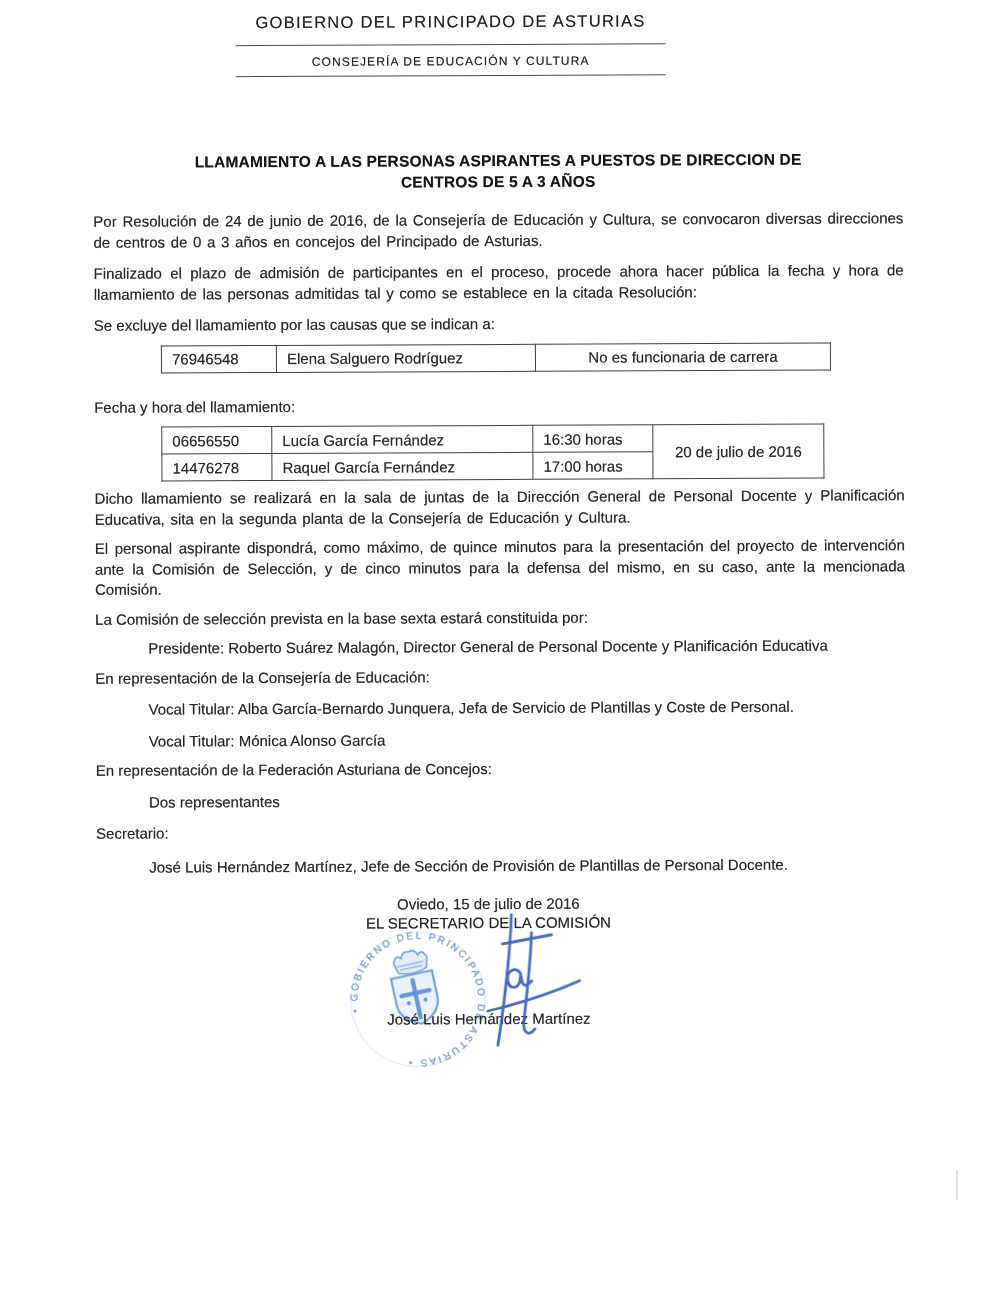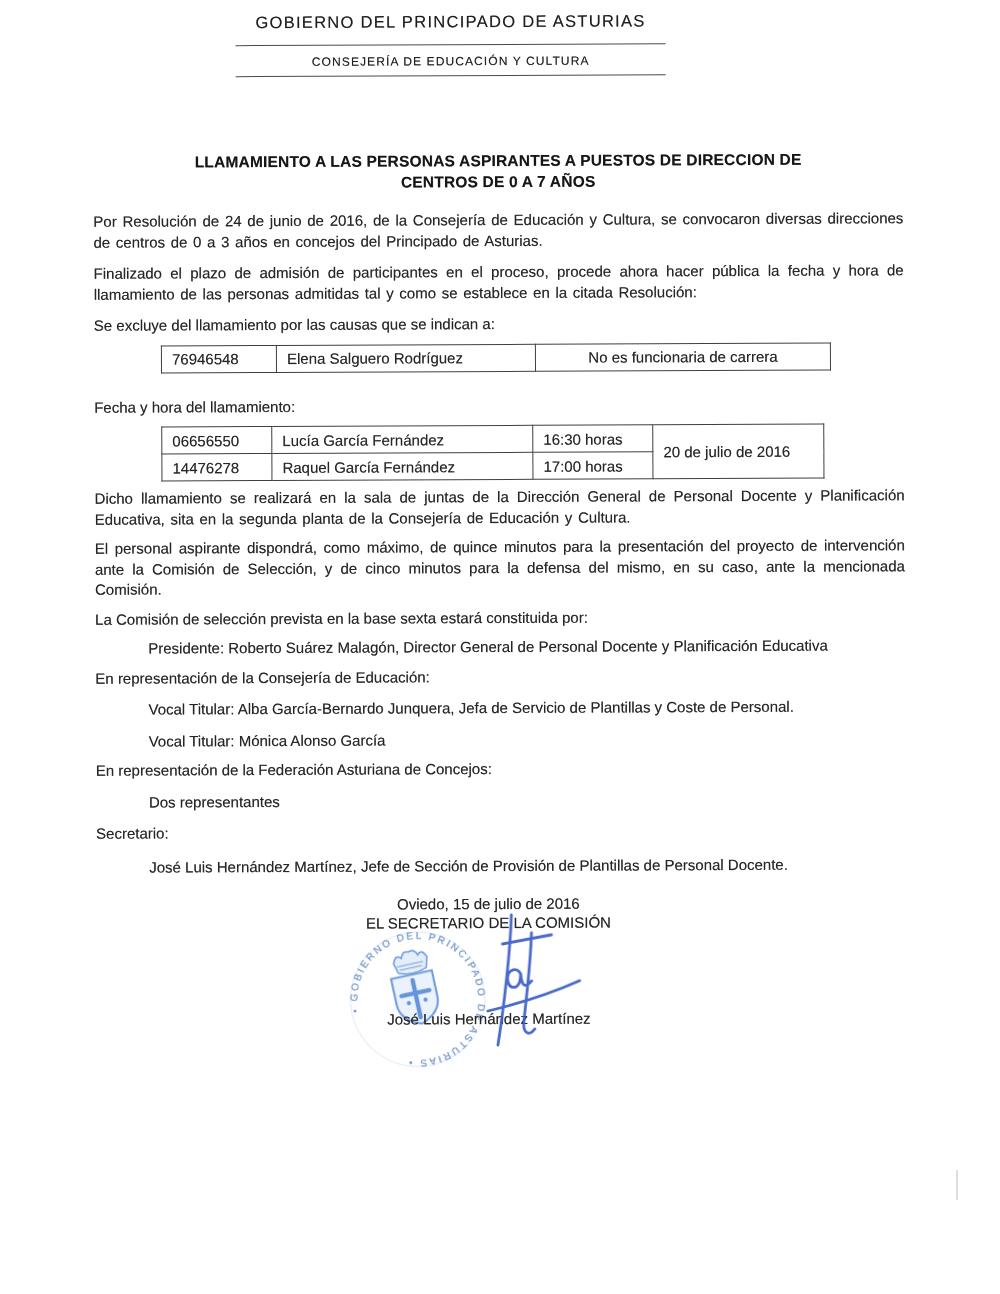--- a/index.html
+++ b/index.html
@@ -21,21 +21,21 @@
   p.just{text-align:justify;word-spacing:1.5px;}
   p.ind{padding-left:53px;}
   p.mt18{margin-top:18px;} p.mt24{margin-top:24px;} p.mt9{margin-top:9px;}
   p.mt7{margin-top:7px;} p.mt13{margin-top:13px;}
   
   table{border-collapse:collapse;margin:8px 0 0 67px;table-layout:fixed;}
   td{border:1.4px solid #3f3f3f;font-size:15px;padding:1px 10px;height:24px;
      overflow:hidden;white-space:nowrap;}
   .t1 td.c-id{width:94px;margin-left:12px;}   .t1 td.c-name{width:238px;} .t1 td.c-reason{width:274px;text-align:center;}
   .t2 td.c-id{width:89px;}   .t2 td.c-name{width:240px;} .t2 td.c-time{width:99px;text-align:left;}
-  .t2 td.c-date{width:150px;text-align:left;}
+  .t2 td.c-date{width:150px;text-align:center;}
   .t1{margin-top:9px;} .t2{margin-top:9px;}
   
   .sig-block{position:relative;margin-top:18px;height:190px;}
   .sig-line{text-align:center;font-size:15px;line-height:19px;transform:translateX(-13px);}
   .stamp{position:absolute;left:250px;top:34px;z-index:1;filter:blur(0.45px);opacity:0.88;
          transform:rotate(-12deg);}
   .autograph{position:absolute;left:386px;top:18px;z-index:3;filter:blur(0.2px);}
   .sig-name{position:absolute;left:0;right:0;top:116px;z-index:2;text-align:center;
             font-size:15px;transform:translateX(-13px);}
   
@@ -50,21 +50,21 @@
 
     <div class="letterhead">
       <div class="gov">GOBIERNO DEL PRINCIPADO DE ASTURIAS</div>
       <hr class="rule1">
       <div class="dept">CONSEJERÍA DE EDUCACIÓN Y CULTURA</div>
       <hr class="rule2">
     </div>
 
     <div class="doc-title">
       <span>LLAMAMIENTO A LAS PERSONAS ASPIRANTES A PUESTOS DE DIRECCION DE</span><br>
-      <span>CENTROS DE 0 A 7 AÑOS</span>
+      <span>CENTROS DE 5 A 3 AÑOS</span>
     </div>
 
     <p class="just mt18">Por Resolución de 24 de junio de 2016, de la Consejería de Educación y Cultura, se convocaron diversas direcciones de centros de 0 a 3 años en concejos del Principado de Asturias.</p>
     <p class="just">Finalizado el plazo de admisión de participantes en el proceso, procede ahora hacer pública la fecha y hora de llamamiento de las personas admitidas tal y como se establece en la citada Resolución:</p>
     <p>Se excluye del llamamiento por las causas que se indican a:</p>
 
     <table class="t1">
       <tbody>
           <tr>
         <td class="c-id">76946548</td>

